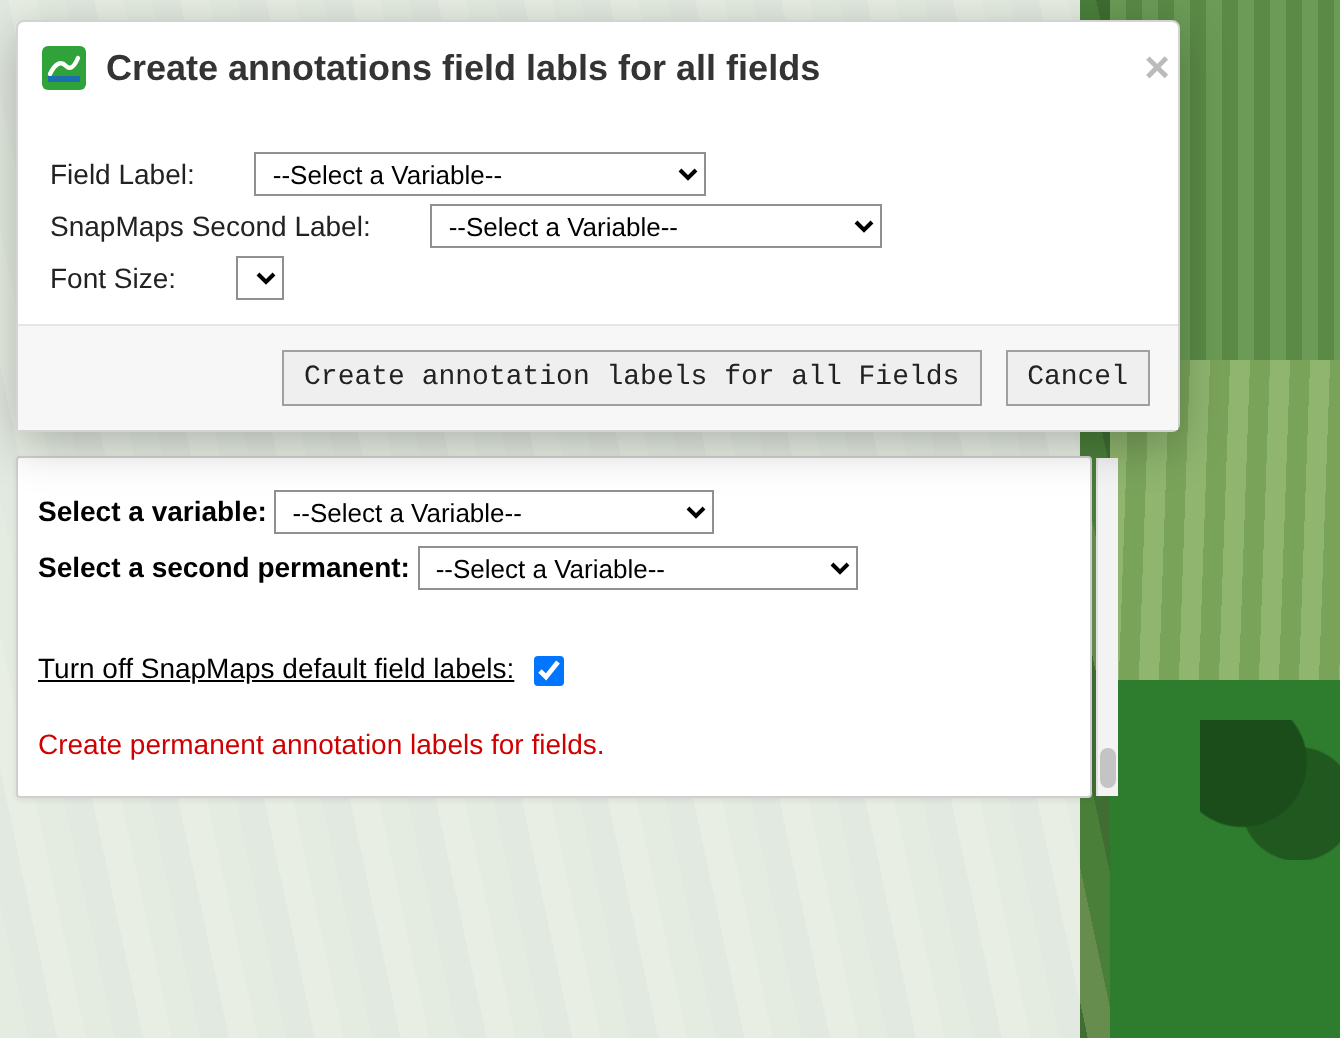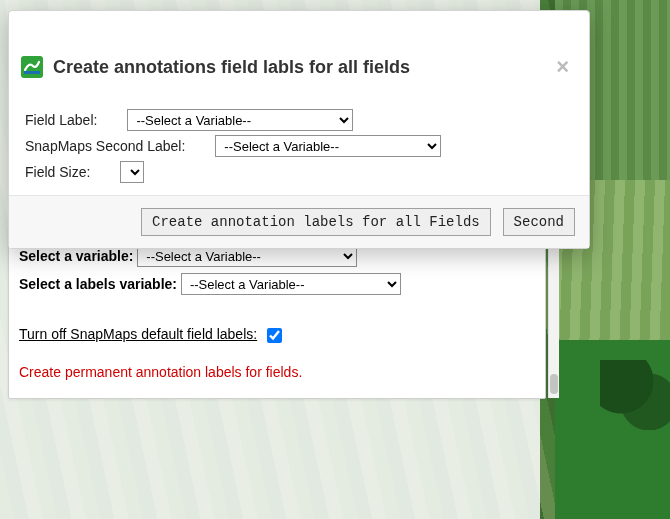--- a/index.html
+++ b/index.html
@@ -88,22 +88,21 @@
     top: 10px;
     width: 580px;
     background: #fff;
     border: 1px solid #d3d3d3;
     border-radius: 4px;
     box-shadow: 0 6px 24px rgba(0,0,0,0.25);
   }
   .modal-header {
     display: flex;
     align-items: center;
-    padding: 12px 16px 8px 12px;
-    margin-top: 33px;
+    padding: 12px 0 8px 12px;
   }
   .modal-header .logo {
     width: 22px; height: 22px; margin-right: 10px;
     position: relative;
   }
   .modal-header .logo svg { width:22px; height:22px; display:block; }
   .modal-header h2 {
     flex: 1;
     margin: 0;
     font-size: 18px;
@@ -149,21 +148,21 @@
 <div class="panel">
 
   <div class="panel-row">
     <label>Select a variable:</label>
     <select class="wide sel-1">
       <option>--Select a Variable--</option>
     </select>
   </div>
 
   <div class="panel-row">
-    <label>Select a labels variable:</label>
+    <label>Select a second permanent:</label>
     <select class="wide sel-2">
       <option>--Select a Variable--</option>
     </select>
   </div>
 
 
   <div class="gap"></div>
 
   <div class="panel-row nolabel checkbox-row">
     <label>Turn off SnapMaps default field labels:</label>
@@ -197,24 +196,24 @@
         <option>--Select a Variable--</option>
       </select>
     </div>
     <div class="row">
       <label>SnapMaps Second Label:</label>
       <select class="osl-sel">
         <option>--Select a Variable--</option>
       </select>
     </div>
     <div class="row">
-      <label>Field Size:</label>
+      <label>Font Size:</label>
       <select class="fs-sel">
         <option>10</option>
       </select>
     </div>
   </div>
 
   <div class="modal-footer">
     <button class="sys">Create annotation labels for all Fields</button>
-    <button class="sys">Second</button>
+    <button class="sys">Cancel</button>
   </div>
 </div>
 
 </body></html>

